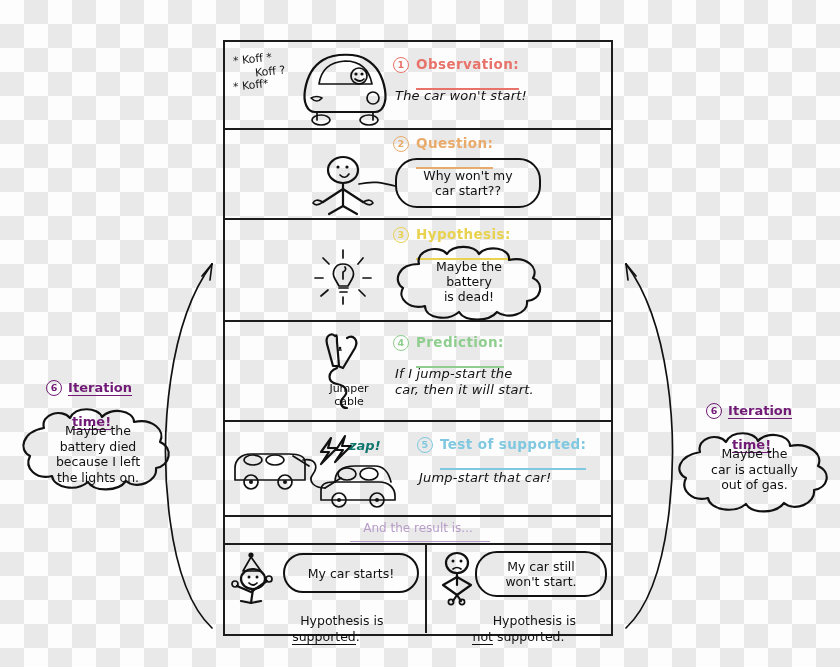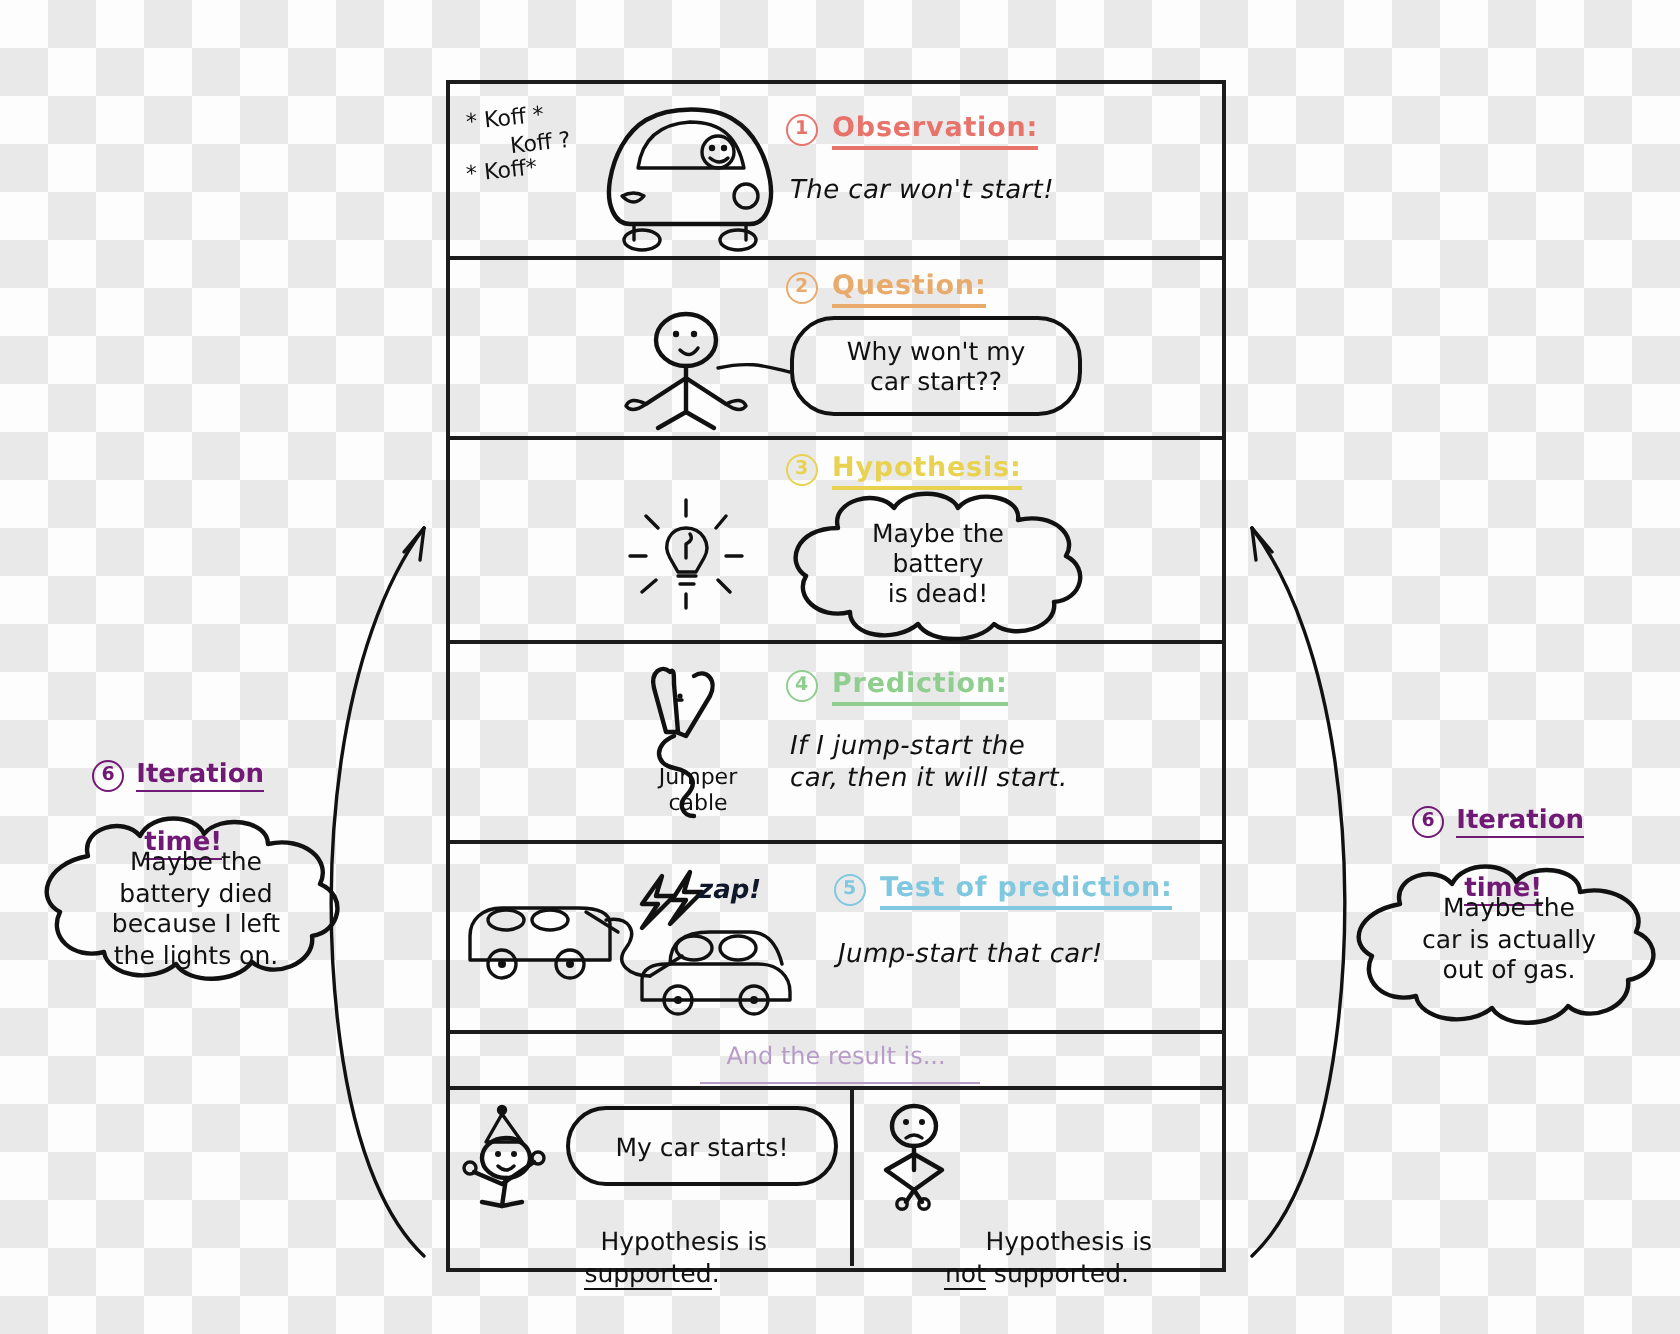--- a/index.html
+++ b/index.html
@@ -26,21 +26,21 @@
 
   .heading{
     position:absolute;font-family:"DejaVu Sans", sans-serif;
     font-size:13.5px;font-weight:600;letter-spacing:.4px;white-space:nowrap;
   }
   .heading .num{
     display:inline-block;border:1.6px solid currentColor;border-radius:50%;
     width:14px;height:14px;line-height:13px;text-align:center;font-size:9.5px;
     margin-right:7px;vertical-align:1px;font-weight:600;
   }
-  .heading .txt{border-bottom:2px solid currentColor;padding-bottom:1px;}
+  .heading .txt{border-bottom:2px solid currentColor;padding-bottom:16px;}
 
   .body-txt{
     position:absolute;color:#111;font-size:13px;line-height:16px;
     font-family:"DejaVu Sans", sans-serif;white-space:pre;letter-spacing:.2px;font-style:italic;
   }
   .caption{position:absolute;color:#111;font-size:11px;line-height:13px;text-align:center;white-space:pre;}
 
   
   .oval-bubble{
     position:absolute;border:2.2px solid #111;border-radius:22px;
@@ -252,23 +252,23 @@
         <circle cx="110" cy="68" r="2" fill="#111"></circle>
       <circle class="ink-thin" cx="148" cy="68" r="7"></circle>
         <circle cx="148" cy="68" r="2" fill="#111"></circle>
 
       <path class="ink-thin" d="M 74 28 C 86 26, 90 34, 84 42 C 78 50, 86 56, 96 56"></path>
       <path class="ink-thin" d="M 64 24 L 80 34 M 96 56 L 112 46"></path>
 
       <path class="ink" d="M 102 6 L 92 20 L 100 20 L 92 32 L 108 16 L 99 16 Z" fill="#111" stroke="#111" stroke-width="1.4"></path>
       <path class="ink" d="M 116 4 L 107 18 L 114 18 L 106 30 L 122 14 L 113 14 Z" fill="#111" stroke="#111" stroke-width="1.4"></path>
     </svg>
-    <div style="position:absolute;left:124px;top:16px;font-size:13px;font-weight:600;color:#0f172a;font-style:italic;">zap!</div>
+    <div style="position:absolute;left:124px;top:16px;font-size:13px;font-weight:600;color:#0f766e;font-style:italic;">zap!</div>
     <div class="heading" style="left:192px;top:14px;color:#7fc8e0;">
-      <span class="num">5</span><span class="txt">Test of prediction:</span>
+      <span class="num">5</span><span class="txt">Test of supported:</span>
     </div>
     <div class="body-txt" style="left:194px;top:48px;">Jump-start that car!</div>
   </div>
 
   <div class="row" id="r6">
     <div style="position:absolute;left:0;right:0;top:4px;text-align:center;font-size:12px;color:#b89cc8;
                 display:inline-block;">And the result is...</div>
     <div style="position:absolute;left:125px;top:24px;width:140px;height:0;border-bottom:1.8px solid #b89cc8;"></div>
   </div>
 
@@ -300,20 +300,22 @@
         <ellipse class="ink" cx="22" cy="12" rx="11" ry="10"></ellipse>
         <circle cx="18" cy="10" r="1.5" fill="#111"></circle>
           <circle cx="26" cy="10" r="1.5" fill="#111"></circle>
         <path class="ink-thin" d="M 18 18 q 4 -3 8 0"></path>
         <path class="ink" d="M 22 22 L 22 34"></path>
         <path class="ink" d="M 22 26 L 8 34 L 22 44 L 36 34 L 22 26"></path>
         <path class="ink" d="M 22 44 L 18 50 M 22 44 L 26 50"></path>
         <circle class="ink-thin" cx="16" cy="51" r="2.6"></circle>
         <circle class="ink-thin" cx="27" cy="51" r="2.6"></circle>
       </svg>
+      <div class="oval-bubble" style="left:48px;top:6px;width:128px;height:42px;">My car still
+won't start.</div>
       <div style="position:absolute;left:0;top:52px;width:183px;text-align:center;font-size:12.5px;line-height:16px;color:#111;white-space:pre;">
         <span>Hypothesis is
 </span><span class="und">not</span><span> supported.</span>
       </div>
     </div>
   </div>
 
 </div>
 
 </body></html>

